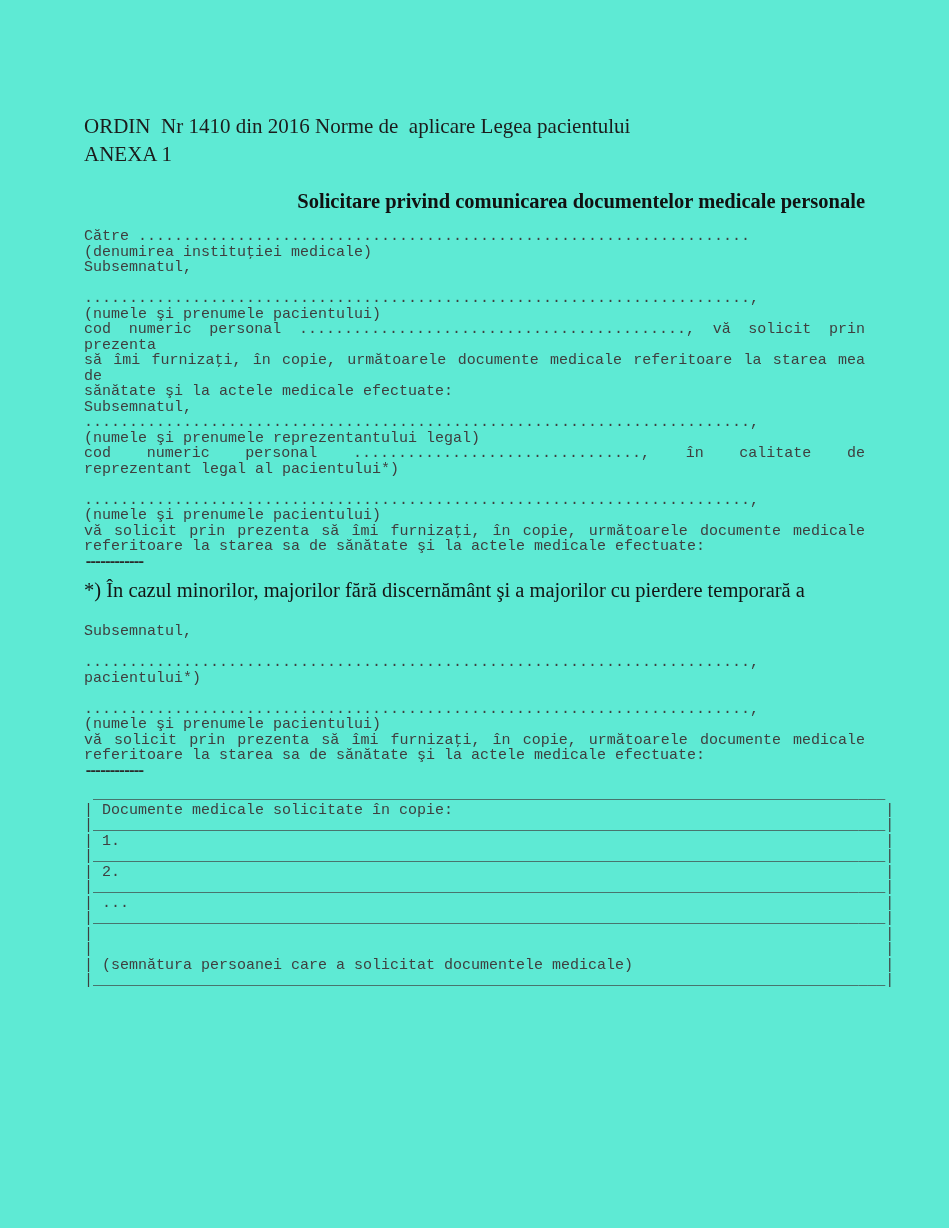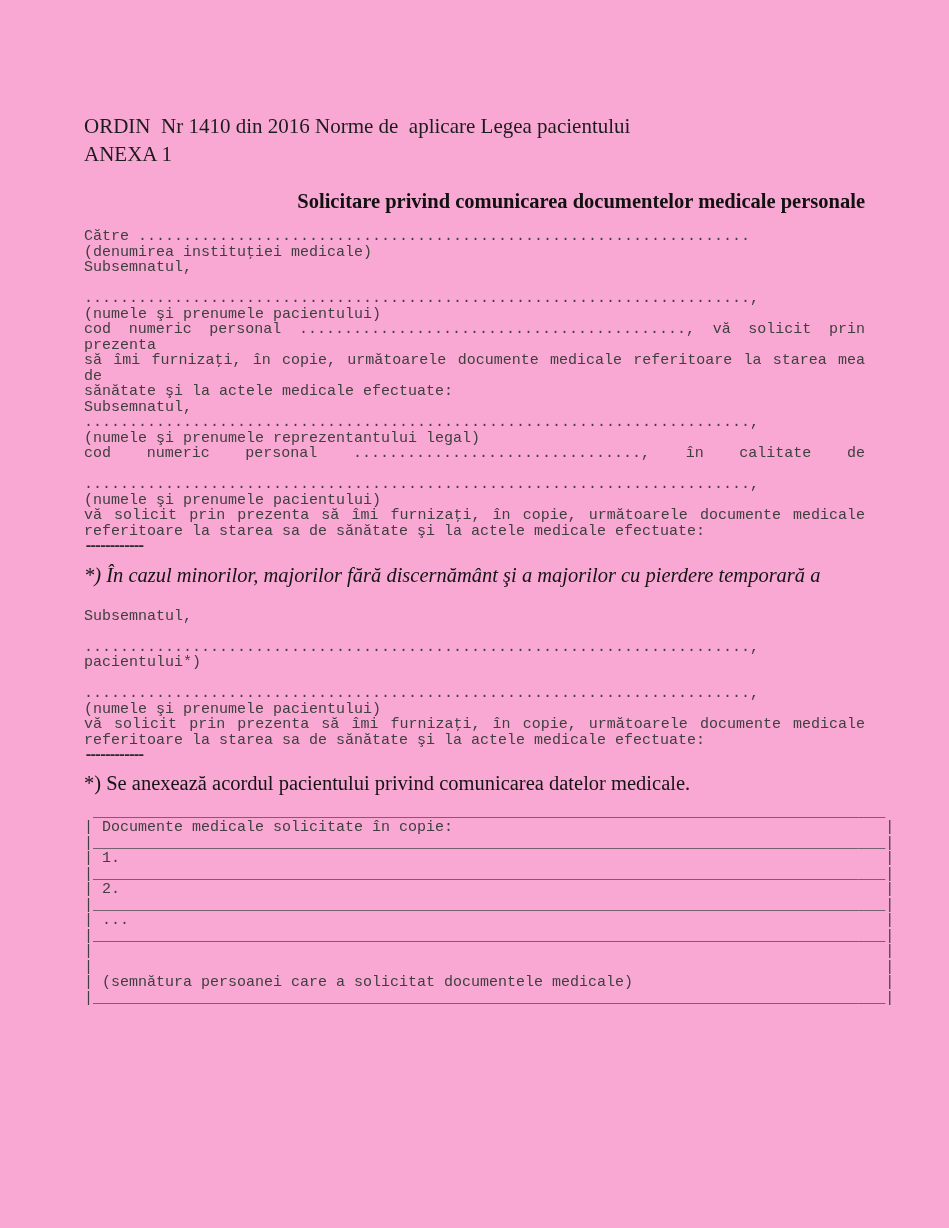--- a/index.html
+++ b/index.html
@@ -1,21 +1,21 @@
 <!DOCTYPE html>
 <html lang="ro"><head>
 <meta charset="utf-8">
 <style>
   html,body { margin:0; padding:0; background:#ffffff; }
   .page {
     position:relative;
     width:949px; height:1228px;
     box-sizing:border-box;
     padding:112px 84px 0 84px;
-    background:#f9a8d4;
+    background:#5eead4;
     overflow:hidden;
   }
   .kicker-line {
     font-family:"Liberation Serif", serif;
     font-size:21px; line-height:28px;
     color:#1c1c1c;
     white-space:pre-wrap;
   }
   .doc-title {
     margin-top:20px;
@@ -42,21 +42,21 @@
   .mono-line.dash {
     letter-spacing:-4.2px;
     font-weight:bold;
     color:#2a2a2a;
   }
   .footnote {
     font-family:"Liberation Serif", serif;
     font-size:20.5px; line-height:28px;
     color:#141414;
   }
-  .footnote.fn1 { margin-top:6px;font-style:italic; }
+  .footnote.fn1 { margin-top:6px; }
   .footnote.fn2 { margin-top:5px; }
   .table-block { margin-top:8px; }
   .table-block .mono-line { line-height:15.5px; }
 </style>
 </head>
 <body>
 
 <div class="page">
 
   <div>
@@ -73,20 +73,21 @@
     <div class="mono-line"></div>
     <div class="mono-line">..........................................................................,</div>
     <div class="mono-line">(numele şi prenumele pacientului)</div>
     <div class="mono-line just">cod numeric personal ..........................................., vă solicit prin prezenta</div>
     <div class="mono-line just">să îmi furnizaţi, în copie, următoarele documente medicale referitoare la starea mea de</div>
     <div class="mono-line">sănătate şi la actele medicale efectuate:</div>
     <div class="mono-line">Subsemnatul,</div>
     <div class="mono-line">..........................................................................,</div>
     <div class="mono-line">(numele şi prenumele reprezentantului legal)</div>
     <div class="mono-line just">cod numeric personal ................................, în calitate de</div>
+    <div class="mono-line">reprezentant legal al pacientului*)</div>
     <div class="mono-line"></div>
     <div class="mono-line">..........................................................................,</div>
     <div class="mono-line">(numele şi prenumele pacientului)</div>
     <div class="mono-line just">vă solicit prin prezenta să îmi furnizaţi, în copie, următoarele documente medicale</div>
     <div class="mono-line">referitoare la starea sa de sănătate şi la actele medicale efectuate:</div>
     <div class="mono-line dash">------------</div>
   </div>
 
   <div class="footnote fn1">
     <div>*) În cazul minorilor, majorilor fără discernământ şi a majorilor cu pierdere temporară a</div>
@@ -98,21 +99,20 @@
     <div class="mono-line">..........................................................................,</div>
     <div class="mono-line">pacientului*)</div>
     <div class="mono-line"></div>
     <div class="mono-line">..........................................................................,</div>
     <div class="mono-line">(numele şi prenumele pacientului)</div>
     <div class="mono-line just">vă solicit prin prezenta să îmi furnizaţi, în copie, următoarele documente medicale</div>
     <div class="mono-line">referitoare la starea sa de sănătate şi la actele medicale efectuate:</div>
     <div class="mono-line dash">------------</div>
   </div>
 
-  <div class="footnote fn2">*) Se anexează acordul pacientului privind comunicarea datelor medicale.</div>
 
   <div class="table-block">
     <div class="mono-line"> ________________________________________________________________________________________</div>
     <div class="mono-line">| Documente medicale solicitate în copie:                                                |</div>
     <div class="mono-line">|________________________________________________________________________________________|</div>
     <div class="mono-line">| 1.                                                                                     |</div>
     <div class="mono-line">|________________________________________________________________________________________|</div>
     <div class="mono-line">| 2.                                                                                     |</div>
     <div class="mono-line">|________________________________________________________________________________________|</div>
     <div class="mono-line">| ...                                                                                    |</div>

